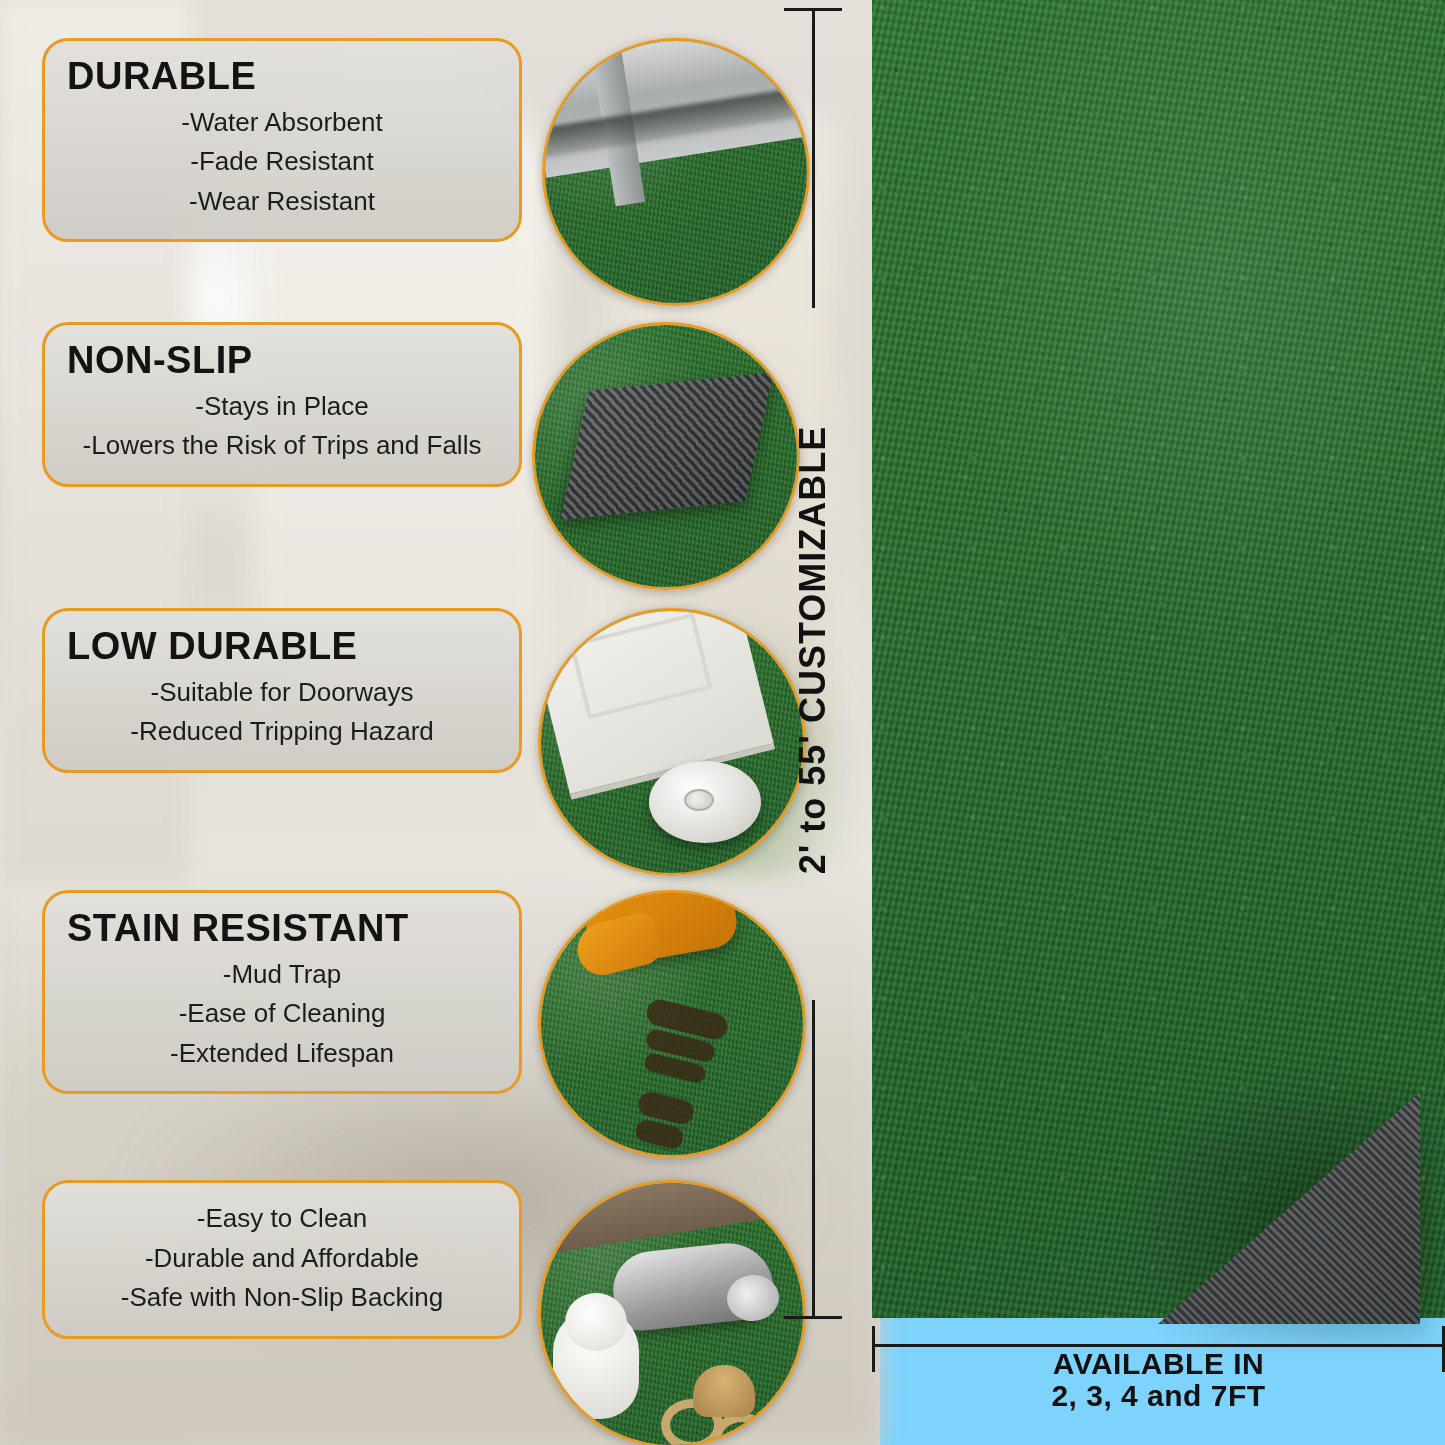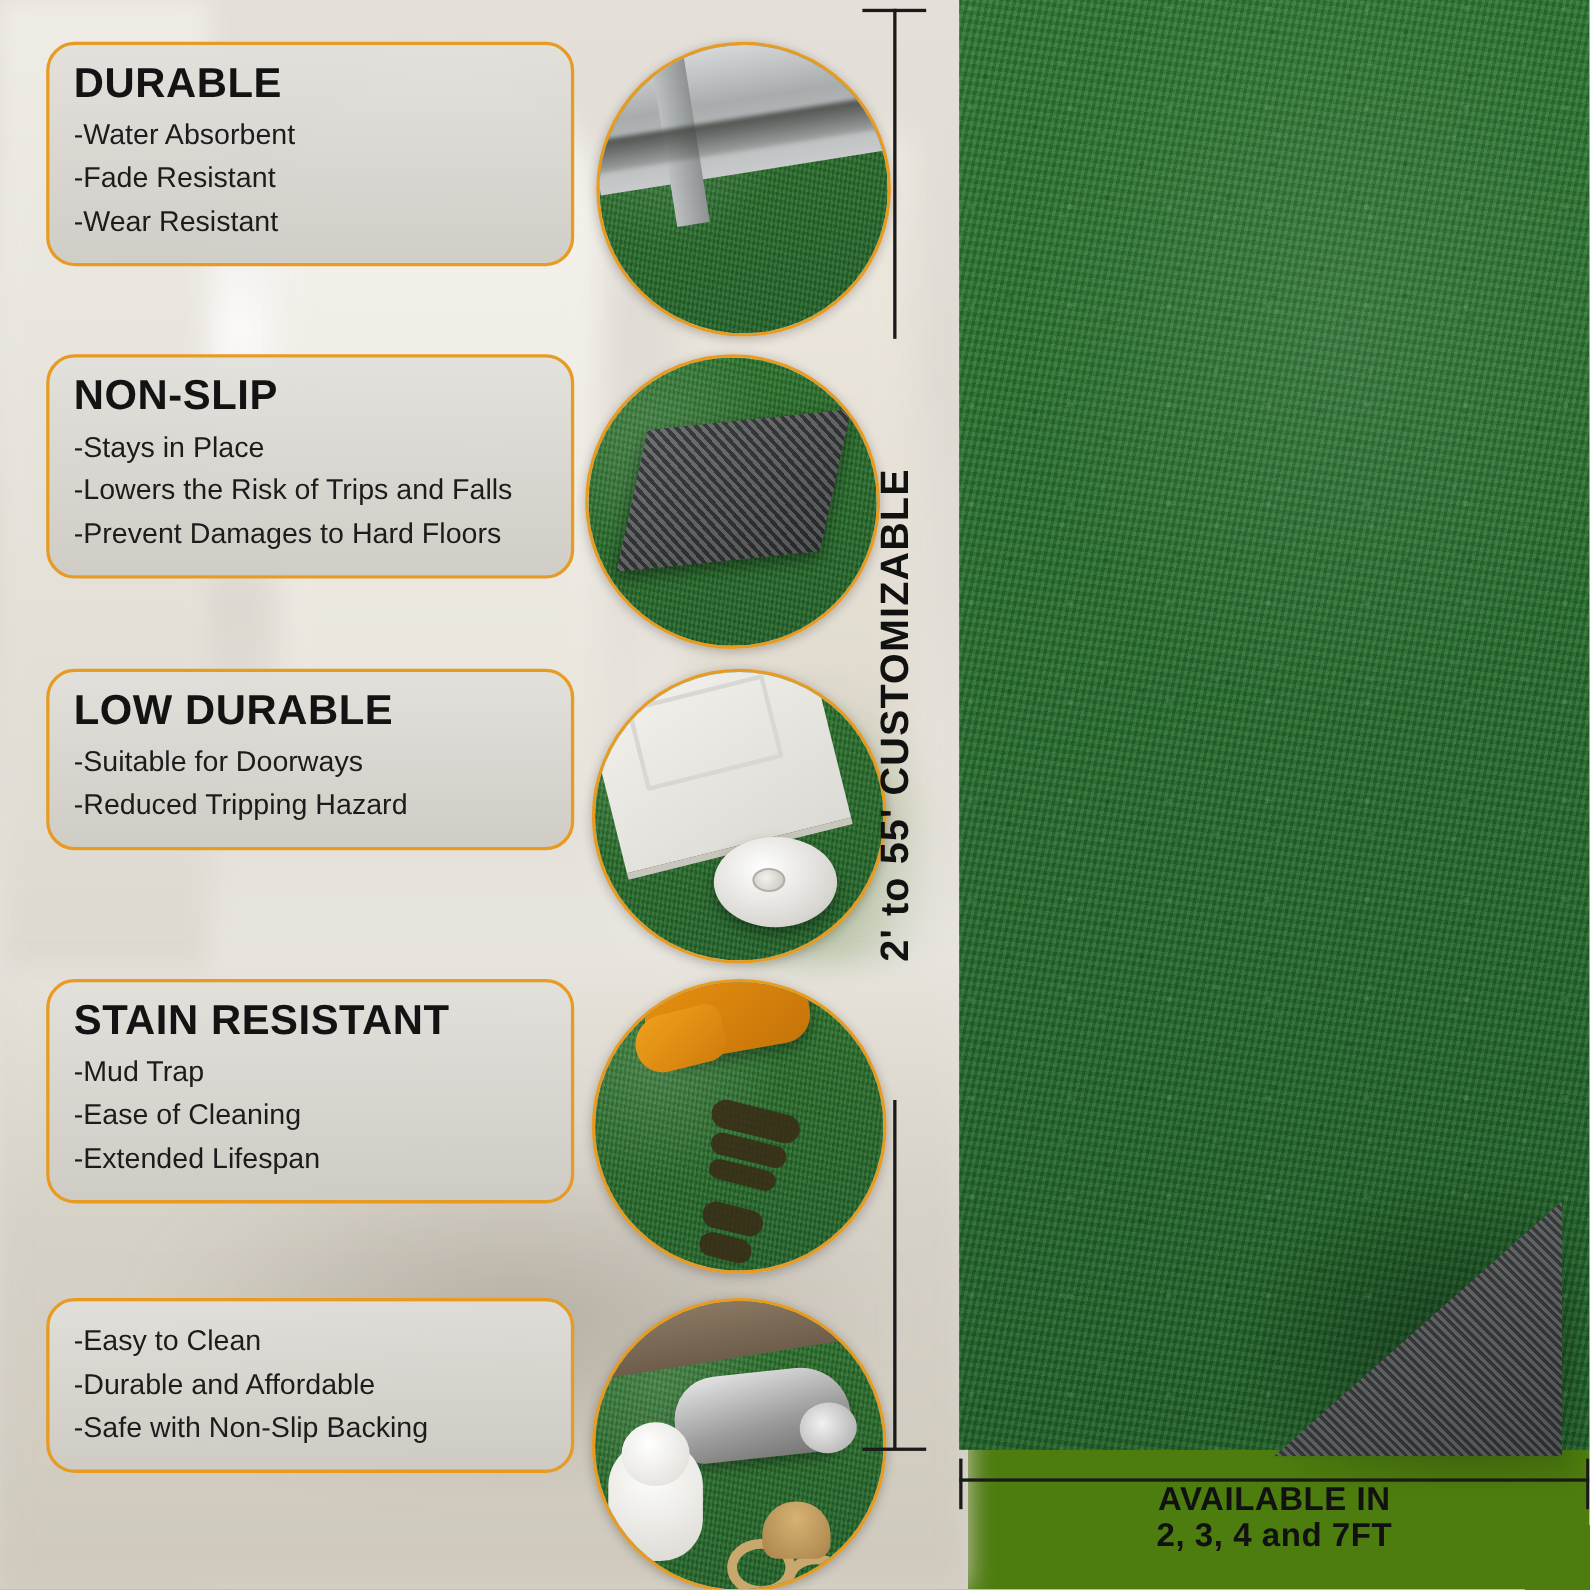--- a/index.html
+++ b/index.html
@@ -11,21 +11,21 @@
     width: 1445px;
     height: 1445px;
     font-family: "Liberation Sans", sans-serif;
     overflow: hidden;
   }
   .canvas {
     position: relative;
     width: 1445px;
     height: 1445px;
     overflow: hidden;
-    background: #4d7c0f;
+    background: #7dd3fc;
   }
 
   
   .bg-left {
     position: absolute;
     left: 0; top: 0;
     width: 880px; height: 1445px;
     background:
       radial-gradient(ellipse 420px 360px at 220px 300px, rgba(255,255,255,0.85), rgba(255,255,255,0) 70%),
       radial-gradient(ellipse 300px 500px at 700px 600px, rgba(243,240,234,0.9), rgba(243,240,234,0) 72%),
@@ -90,20 +90,21 @@
     margin: 0 0 6px 0;
     font-size: 38px;
     line-height: 1.05;
     font-weight: bold;
     letter-spacing: 0.5px;
     color: #131313;
     font-family: "Liberation Sans", sans-serif;
   }
   .feature .bullets {
     margin: 0;
+    text-align: center;
   }
   .feature .bullets div {
     font-size: 26px;
     line-height: 1.52;
     color: #1c1c1c;
     white-space: nowrap;
   }
 
   
   .photo {
@@ -421,21 +422,20 @@
   <div class="feature" style="top:322px;">
     <div class="photo" style="left:490px; top:0px;">
       <div class="grassfill"></div>
       <div class="p2-back"></div>
     </div>
     <div class="plate">
       <h2>NON-SLIP</h2>
       <div class="bullets">
         <div>-Stays in Place</div>
         <div>-Lowers the Risk of Trips and Falls</div>
-        <div>-Prevent Damages to Hard Floors</div>
       </div>
     </div>
   </div>
 
   <div class="feature" style="top:608px;">
     <div class="photo" style="left:496px; top:0px;">
       <div class="grassfill"></div>
       <div class="p3-door"></div>
       <div class="p3-panel"></div>
       <div class="p3-robot"></div>

